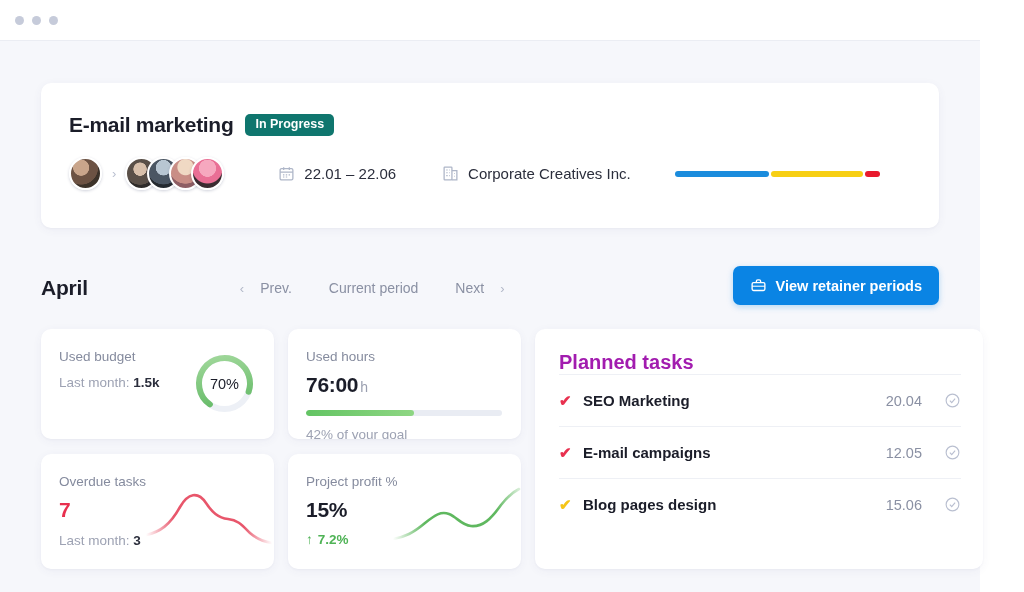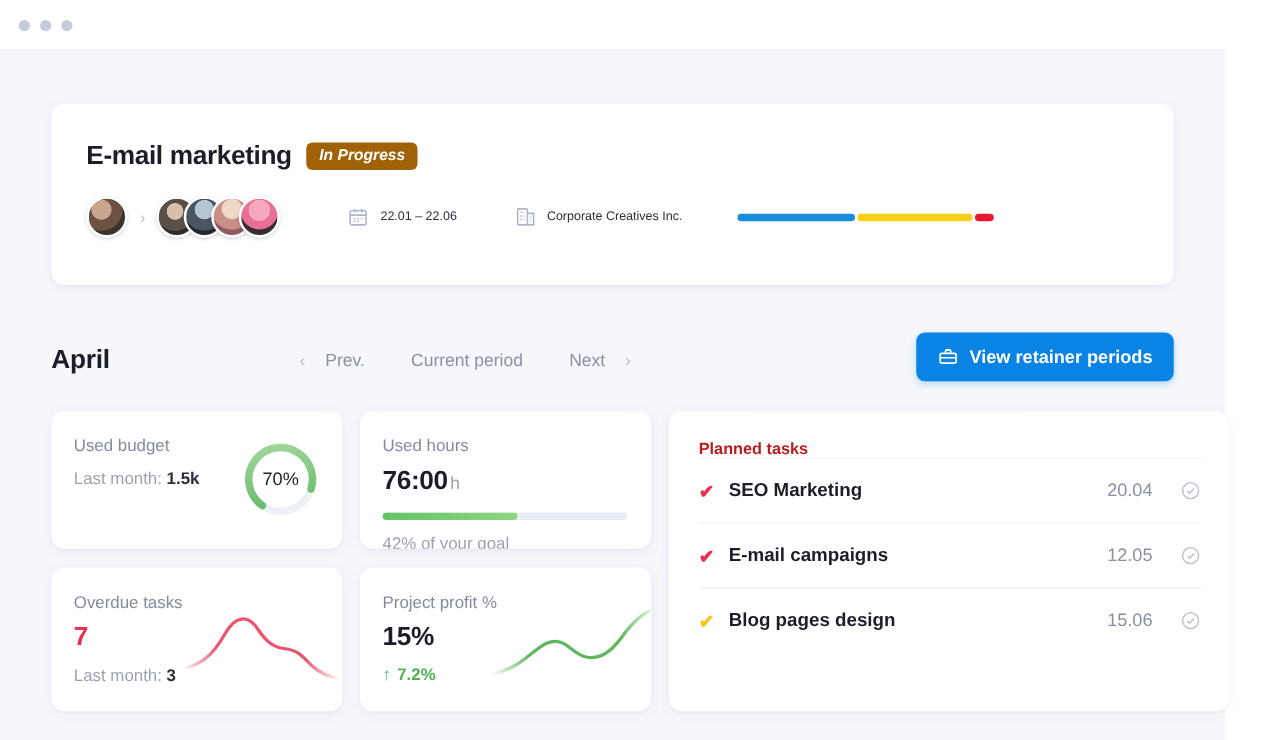--- a/index.html
+++ b/index.html
@@ -46,21 +46,21 @@
   }
   .av-group { display: flex; }
   .av-group .av { margin-left: -11px; }
   .av-group .av:first-child { margin-left: 0; }
   .chev-sep { color: #b9bfd0; font-size: 13px; margin: 0 9px 0 10px; }
   .a1 { background: radial-gradient(circle at 35% 30%, #c9a58b 0 28%, #6c5243 30% 60%, #3c3229 62% 100%); }
   .a2 { background: radial-gradient(circle at 45% 35%, #d8c0ab 0 26%, #5a5048 28% 62%, #2e2b29 64% 100%); }
   .a3 { background: radial-gradient(circle at 50% 30%, #b8c6d2 0 30%, #4b5663 32% 66%, #24292f 68% 100%); }
   .a4 { background: radial-gradient(circle at 50% 28%, #f0d9c4 0 30%, #c98e86 34% 64%, #8d5d63 66% 100%); }
   .a5 { background: radial-gradient(circle at 50% 32%, #f6a8bf 0 34%, #e96f95 36% 60%, #3a2b30 64% 100%); }
-  .meta-item { display: flex; align-items: center; gap: 9px; font-size: 10px; color: #2b2e3c; }
+  .meta-item { display: flex; align-items: center; gap: 9px; font-size: 15px; color: #2b2e3c; }
   .meta-item.date { margin-left: 54px; }
   .meta-item.company { margin-left: 46px; }
   .ic { width: 17px; height: 17px; display: block; color: #aeb6c8; }
   .seg-bar { margin-left: 44px; display: flex; height: 6px; width: 205px; gap: 2px; align-items: center; }
   .seg { height: 6px; border-radius: 3px; }
   
   .period-row { margin-top: 41px; display: flex; align-items: center; height: 38px; position: relative; }
   .month { font-size: 21px; font-weight: bold; color: #1b1d29; letter-spacing: -0.2px; }
   .pager { display: flex; align-items: center; margin-left: 150px; gap: 8px; }
   .pager-link { font-size: 14px; color: #8a90a3; padding: 4px 6px; }
@@ -95,21 +95,21 @@
     position: absolute; inset: 0; display: flex; align-items: center; justify-content: center;
     font-size: 14.5px; font-weight: normal; color: #1b1d29;
   }
   .hbar { margin-top: 13px; height: 6px; border-radius: 3px; background: #e9ecf3; width: 196px; overflow: hidden; }
   .hbar-fill { height: 6px; border-radius: 3px; background: linear-gradient(90deg,#63c463,#8ed683); }
   .hbar-sub { font-size: 13.5px; color: #9da2b3; margin-top: 11px; text-decoration: underline; }
   .spark { position: absolute; right: 0px; bottom: 22px; width: 130px; height: 62px; }
   .delta { font-size: 13.5px; color: #4fb356; margin-top: 10px; display: flex; align-items: center; gap: 5px; font-weight: bold; }
   
   .tasks { grid-row: span 2; padding: 22px 22px 0 24px; }
-  .tasks-title { font-size: 13px; font-weight: bold; color: #b91c1c; }
+  .tasks-title { font-size: 20px; font-weight: bold; color: #a21caf; }
   .task-row {
     display: flex; align-items: center; height: 52px;
     border-top: 1px solid #eef0f5; font-size: 15px;
   }
   .task-row:first-of-type { border-top: none; margin-top: 10px; }
   .task-check { width: 20px; font-size: 15px; font-weight: bold; }
   .task-name { font-weight: bold; color: #1b1d29; margin-left: 4px; }
   .task-date { margin-left: auto; color: #8a90a3; font-size: 14.5px; }
   .task-action { width: 17px; height: 17px; margin-left: 22px; color: #b9bfd0; }
 </style>
@@ -122,21 +122,21 @@
     <span class="dot"></span>
     <span class="dot"></span>
     <span class="dot"></span>
   </div>
 
   <div class="page">
 
     <div class="card project-card">
       <div class="proj-title-row">
         <span class="proj-title">E-mail marketing</span>
-        <span class="badge" style="background: #a16207; font-style: italic;">In Progress</span>
+        <span class="badge" style="background: #0f766e;">In Progress</span>
       </div>
 
       <div class="proj-meta">
         <div class="avatars">
           <span class="av a1"></span>
           <span class="chev-sep">›</span>
           <span class="av-group">
             <span class="av a2"></span>
             <span class="av a3"></span>
             <span class="av a4"></span>

